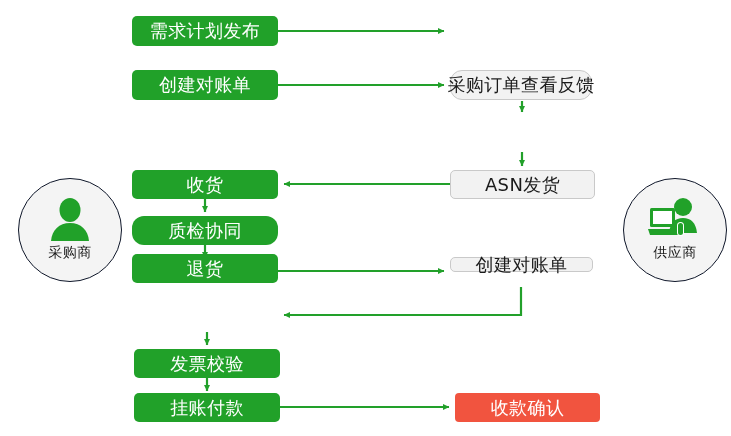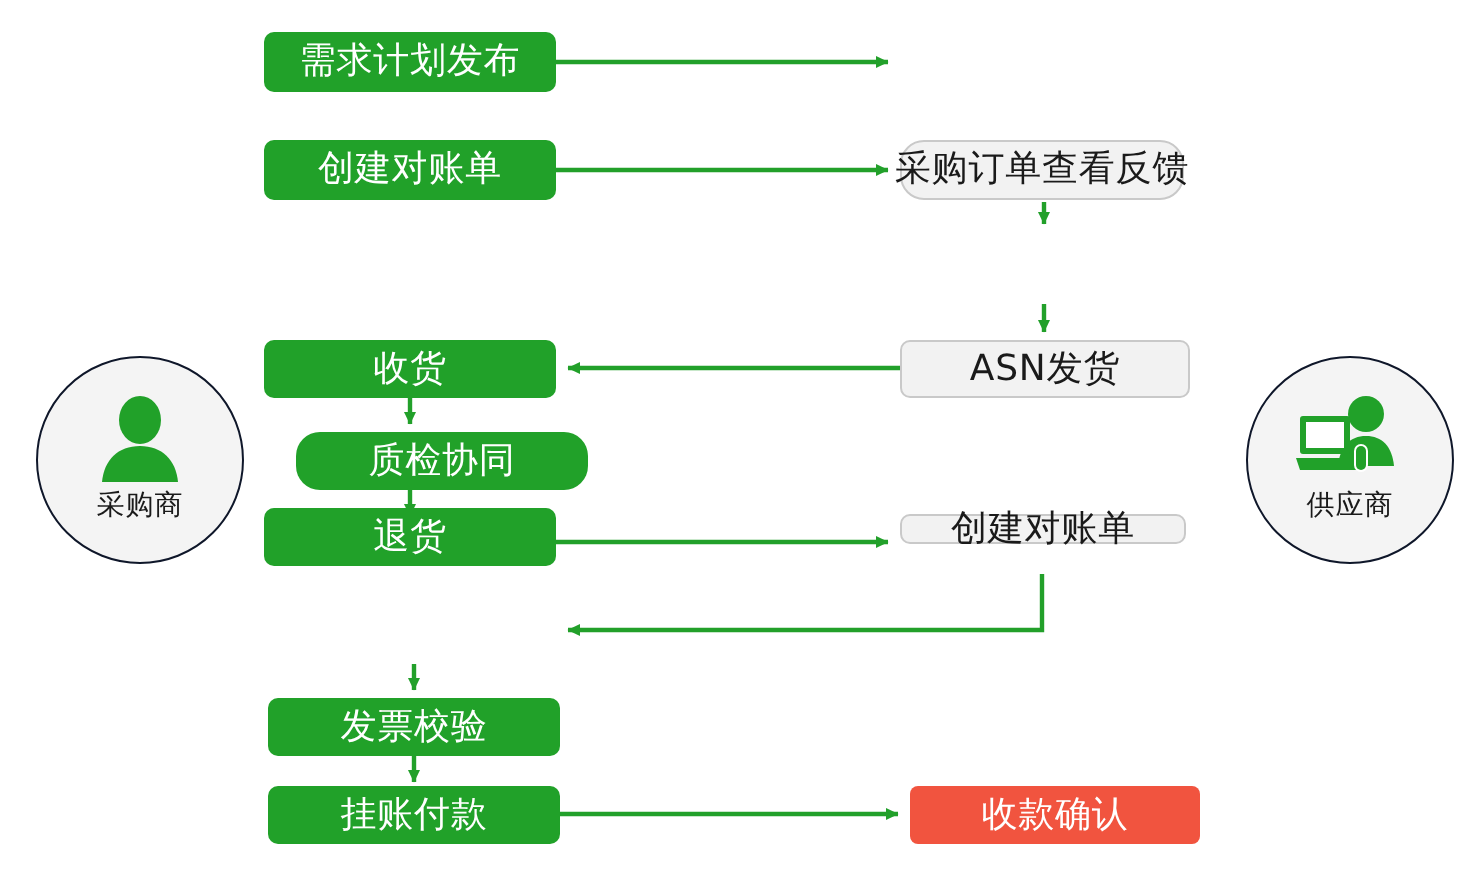--- a/index.html
+++ b/index.html
@@ -168,21 +168,21 @@
 
   <div class="node node-green" style="left:132px; top:70px; width:146px; height:30px;">创建对账单</div>
 
   <div class="node node-gray" style="left:450px; top:70px; width:142px; height:30px;border-radius:12px;">采购订单查看反馈</div>
 
 
   <div class="node node-gray" style="left:450px; top:170px; width:145px; height:29px;">ASN发货</div>
 
   <div class="node node-green" style="left:132px; top:170px; width:146px; height:29px;">收货</div>
 
-  <div class="node node-green" style="left:148px; top:216px; width:146px; height:29px;border-radius:12px;">质检协同</div>
+  <div class="node node-green" style="left:132px; top:216px; width:146px; height:29px;border-radius:12px;">质检协同</div>
 
   <div class="node node-green" style="left:132px; top:254px; width:146px; height:29px;">退货</div>
 
   <div class="node node-gray" style="left:450px; top:257px; width:143px; height:15px;">创建对账单</div>
 
 
   <div class="node node-green" style="left:134px; top:349px; width:146px; height:29px;">发票校验</div>
 
   <div class="node node-green" style="left:134px; top:393px; width:146px; height:29px;">挂账付款</div>
 

